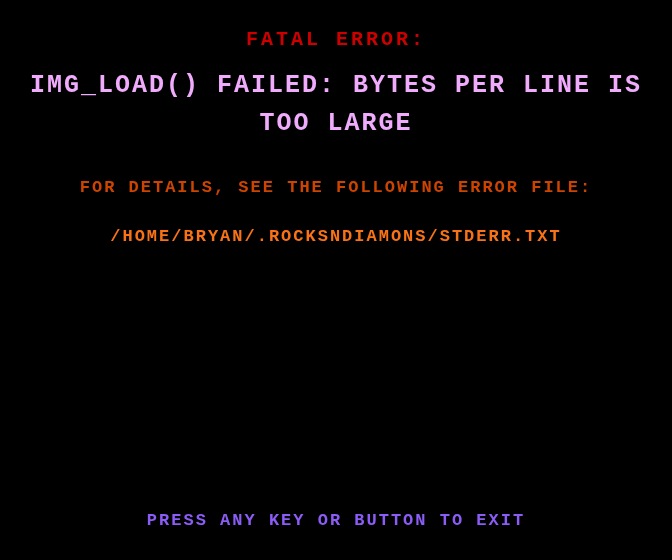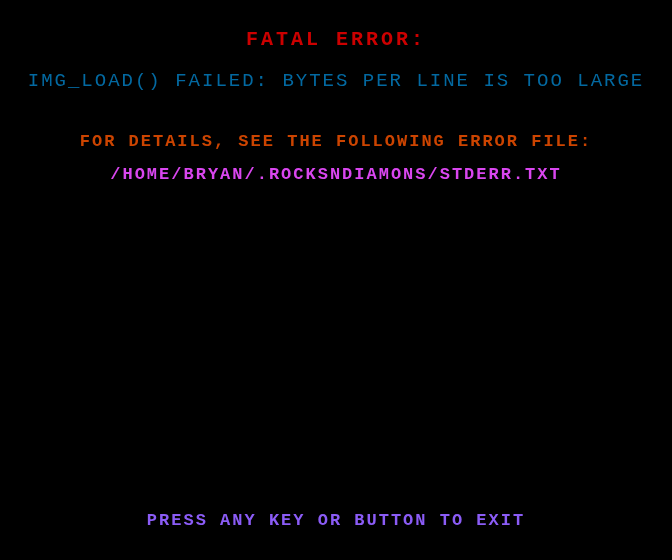--- a/index.html
+++ b/index.html
@@ -34,42 +34,42 @@
     .fatal-error-title {
       color: #cc0000;
       font-size: 20px;
       font-weight: bold;
       letter-spacing: 3px;
       text-transform: uppercase;
       margin-bottom: 16px;
     }
 
     .error-message {
-      color: #0369a1;
-      font-size: 19px;
-      font-weight: normal;
+      color: #f0abfc;
+      font-size: 25px;
+      font-weight: bold;
       letter-spacing: 2px;
       text-transform: uppercase;
       text-align: center;
       line-height: 1.5;
       margin-bottom: 36px;
     }
 
     .details-line {
       color: #cc4400;
       font-size: 17px;
       font-weight: bold;
       letter-spacing: 2px;
       text-transform: uppercase;
       text-align: center;
-      margin-bottom: 14px;
+      margin-bottom: 30px;
     }
 
     .file-path {
-      color: #d946ef;
+      color: #f97316;
       font-size: 17px;
       font-weight: bold;
       letter-spacing: 2px;
       text-transform: uppercase;
       text-align: center;
     }
 
     .press-any-key {
       position: absolute;
       bottom: 30px;

